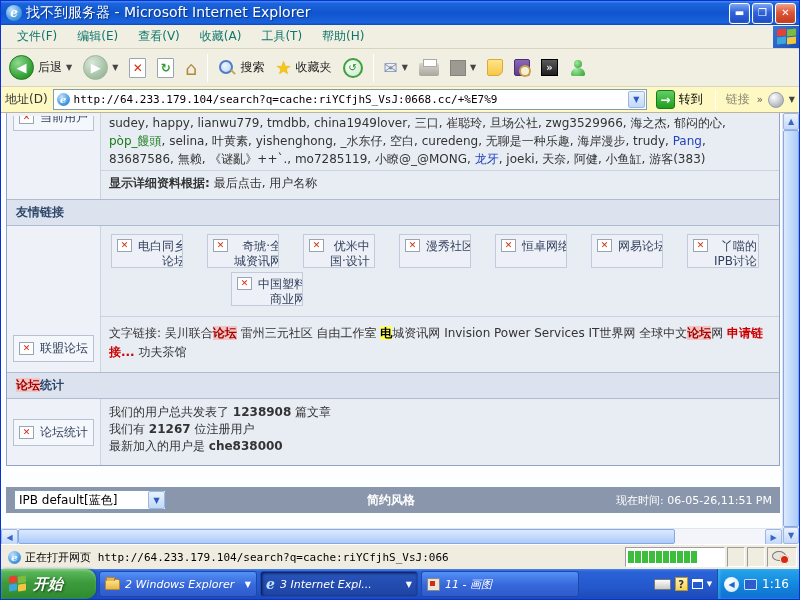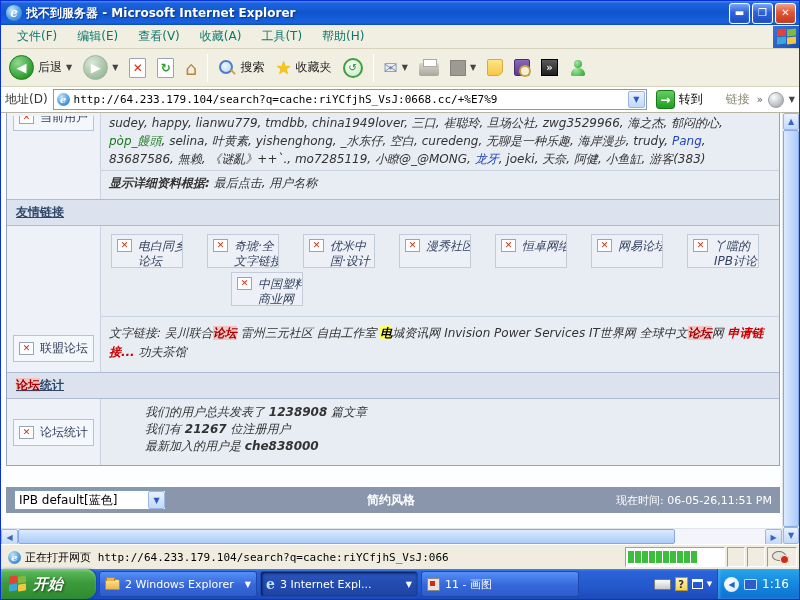--- a/index.html
+++ b/index.html
@@ -2,21 +2,21 @@
 <html><head>
 <meta charset="utf-8">
 <style>
   * { margin:0; padding:0; box-sizing:border-box; }
   body { font-family:"DejaVu Sans", sans-serif; font-size:12px; }
   #screen { width:800px; height:600px; display:flex; flex-direction:column; background:#ECE9D8; overflow:hidden; border:1px solid #0831D9; }
 
   
   .titlebar { height:24px; background:linear-gradient(180deg,#4A8CF0 0%,#1C64DC 10%,#0F55CF 50%,#1A62DB 90%,#0A4ABD 100%); display:flex; align-items:center; padding:0 3px 0 5px; flex:0 0 auto; }
   .titlebar .ie-ico { width:16px; height:16px; margin-right:4px; }
-  .title-text { color:#fff; font-weight:bold; font-size:12px; text-shadow:1px 1px 1px #0A3580; flex:1; white-space:nowrap; overflow:hidden; }
+  .title-text { color:#fff; font-weight:normal; font-size:14px; text-shadow:1px 1px 1px #0A3580; flex:1; white-space:nowrap; overflow:hidden; }
   .winbtn { width:21px; height:21px; margin-left:2px; border-radius:3px; border:1px solid #fff; color:#fff; font-size:10px; line-height:18px; text-align:center; background:linear-gradient(180deg,#7AA4F2,#2E62D8 45%,#1C4FC4); box-shadow:inset 0 0 2px #fff3; }
   .winbtn.close { background:linear-gradient(180deg,#F0A088,#DD5736 45%,#C23A1C); }
 
   
   .menubar { height:24px; background:#F1EFE2; border-bottom:1px solid #D8D4C0; display:flex; align-items:center; padding-left:6px; flex:0 0 auto; }
   .menu-item { padding:10px 10px; color:#0f766e; cursor:default; }
   .menubar .spacer { flex:1; }
   .winflag { width:26px; height:22px; background:linear-gradient(135deg,#3D74D8,#1A4FB0); display:grid; grid-template-columns:9px 9px; grid-template-rows:7px 7px; gap:1px; align-content:center; justify-content:center; }
   .winflag i { display:block; transform:skewY(-6deg); }
   .wf-r{background:#E34234}.wf-g{background:#7CBB3F}.wf-b{background:#3BA7D8}.wf-y{background:#F3C63F}
@@ -44,52 +44,52 @@
   .sq-edit { width:16px; height:16px; background:#9C9A92; border:1px solid #84827A; }
   .sq-note { width:16px; height:17px; background:linear-gradient(#FFE48A,#F7C845); border:1px solid #D9A93F; border-radius:2px 2px 6px 2px; }
   .sq-dict { width:16px; height:17px; background:linear-gradient(#8A66B8,#5D3E8C); border:1px solid #47306B; border-radius:2px; position:relative; }
   .sq-dict::after { content:""; position:absolute; right:-2px; bottom:-2px; width:8px; height:8px; border:2px solid #C8A24A; border-radius:50%; background:#F5EFD8; }
   .sq-fg { width:17px; height:17px; background:linear-gradient(#5A5A5A,#1F1F1F); border:1px solid #000; color:#EEE; font-size:10px; font-weight:bold; display:flex; align-items:center; justify-content:center; }
   .msn { position:relative; width:18px; height:18px; }
   .msn::before { content:""; position:absolute; left:5px; top:1px; width:8px; height:8px; border-radius:50%; background:radial-gradient(circle at 35% 35%,#9FE89F,#2F9E2F); }
   .msn::after { content:""; position:absolute; left:2px; top:9px; width:14px; height:8px; border-radius:7px 7px 2px 2px; background:radial-gradient(circle at 35% 20%,#9FE89F,#2F9E2F); }
 
   
-  .addrbar { height:26px; background:#ffffff; border-bottom:1px solid #B9B5A2; display:flex; align-items:center; padding:2px 4px; gap:5px; flex:0 0 auto; }
+  .addrbar { height:26px; background:#fef9c3; border-bottom:1px solid #B9B5A2; display:flex; align-items:center; padding:2px 4px; gap:5px; flex:0 0 auto; }
   .addr-label { color:#333; }
   .addr-input { flex:1; height:21px; background:#fff; border:1px solid #7F9DB9; display:flex; align-items:center; padding:0 1px 0 3px; gap:4px; overflow:hidden; }
   .addr-url { flex:1; font-family:"DejaVu Sans Mono", monospace; font-size:11px; color:#000; white-space:nowrap; overflow:hidden; }
   .addr-dd { width:17px; height:17px; background:linear-gradient(#E9F2FD,#C0D9F7); border:1px solid #9EB6E4; border-radius:2px; font-size:8px; color:#2B57C9; display:flex; align-items:center; justify-content:center; }
   .go-btn { display:flex; align-items:center; gap:4px; padding:1px 4px; }
   .go-sq { width:19px; height:19px; border-radius:3px; background:linear-gradient(#63CE63,#1F9E1F); border:1px solid #187A18; color:#fff; font-weight:bold; display:flex; align-items:center; justify-content:center; font-size:12px; }
   .links-lab { color:#8A8774; padding:0 2px; }
   .chev { color:#555; font-size:10px; }
   .orb { width:16px; height:16px; border-radius:50%; background:radial-gradient(circle at 35% 30%,#FDFDFD,#B9BDC4 65%,#8E939B); border:1px solid #9AA0A8; }
 
   
   .content { flex:1; display:flex; background:#fff; overflow:hidden; }
   .page-col { flex:1; display:flex; flex-direction:column; overflow:hidden; }
   .page { flex:1; background:#FDFEFF; overflow:hidden; color:#333; }
   .ptable { margin:0 2px 0 5px; border-left:1px solid #94A3C4; border-right:1px solid #94A3C4; border-bottom:1px solid #94A3C4; background:#E8EDF4; }
   .prow { display:flex; }
   .cell-side { width:94px; flex:0 0 auto; background:#EEF2F8; border-right:1px solid #C9D3E1; padding:3px 4px; display:flex; align-items:center; justify-content:center; }
-  .cell-main { flex:1; padding:1px 8px 2px; line-height:18px; overflow:hidden;font-style:italic; }
+  .cell-main { flex:1; padding:1px 8px 2px; line-height:18px; overflow:hidden; }
   .imgbox { border:1px solid #B9C2D2; background:#F4F7FB; padding:4px 5px; display:flex; gap:6px; align-items:center; color:#33415E; white-space:nowrap; }
   .brokenimg { width:15px; height:13px; background:#fff; border:1px solid #9AA4B5; color:#D42A10; font-size:9px; font-weight:bold; line-height:11px; text-align:center; flex:0 0 auto; }
   .clipbox { height:18px; overflow:hidden; }
   .clipbox .imgbox { margin-top:-12px; }
   .detail-row { border-top:1px solid #C9D3E1; padding:3px 8px 5px; margin:2px -8px 0; }
-  .sect-header { background:#DCE3EF; border-top:1px solid #AEBBD3; border-bottom:1px solid #AEBBD3; padding:4px 9px; font-weight:bold; color:#2E4668;text-decoration:underline; }
+  .sect-header { background:#DCE3EF; border-top:1px solid #AEBBD3; border-bottom:1px solid #AEBBD3; padding:4px 9px; font-weight:bold; color:#2E4668; }
   .btnwrap { padding:7px 2px 4px; }
   .btnrow { display:flex; gap:24px; }
   .btnrow2 { margin:4px 0 2px 120px; display:flex; }
   .linkbtn { width:72px; height:34px; overflow:hidden; border:1px solid #C2CBD9; background:#EDF1F7; padding:4px 5px; display:flex; gap:6px; align-items:flex-start; flex:0 0 auto; }
-  .linkbtn .txt { color:#33415E; line-height:15px; white-space:nowrap; }
+  .linkbtn .txt { color:#33415E; line-height:15px; white-space:nowrap;text-align:right; }
   .textlinks { border-top:1px solid #C9D3E1; padding:7px 8px 8px; margin:4px -8px 0; line-height:19px; }
-  .statlines { padding:4px 0 8px; line-height:17px;margin-left:36px; }
+  .statlines { padding:4px 0 8px; line-height:17px; }
   .pgap { height:21px; background:#FDFEFF; }
   .pfooter { height:26px; margin:0 2px 0 5px; background:#8A96AC; display:flex; align-items:center; padding:0 8px; color:#fff; gap:8px; }
   .theme-sel { width:152px; height:20px; background:#fff; border:1px solid #7F9DB9; color:#000; display:flex; align-items:center; padding-left:4px; }
   .theme-sel .addr-dd { margin-left:auto; height:18px; }
   .pfoot-mid { flex:1; text-align:center; font-weight:bold; }
   .pfoot-time { font-size:11px; }
 
   
   .sg-b { font-weight:bold; }
   .sg-blue { color:#2244BB; }
@@ -122,21 +122,21 @@
   .privacy::after { content:""; position:absolute; right:0; bottom:0; width:9px; height:9px; border-radius:50%; background:#D42A10; box-shadow:inset 0 0 0 1px #fff; }
   .zonepane { width:178px; }
   .globe { width:14px; height:14px; border-radius:50%; background:radial-gradient(circle at 35% 35%,#8FD0F0,#2E7BC4 55%,#1C5A9E); border:1px solid #14477E; position:relative; flex:0 0 auto; }
   .globe::after { content:""; position:absolute; left:2px; top:3px; width:6px; height:5px; border-radius:50%; background:#5FBB5F; }
 
   
   .taskbar { height:30px; background:linear-gradient(180deg,#4A84EE 0%,#2B63D8 8%,#2458CC 60%,#1C4AB8 100%); display:flex; align-items:stretch; flex:0 0 auto; }
   .startbtn { width:95px; flex:0 0 auto; display:flex; align-items:center; gap:6px; padding:0 12px 0 8px; border-radius:0 10px 10px 0; background:linear-gradient(180deg,#5FBB5F 0%,#3D9B3D 45%,#2E8A2E 100%); box-shadow:inset 0 2px 2px #9FE89F66, 2px 0 3px #0A3A8A88; color:#fff; font-weight:bold; font-style:italic; font-size:15px; text-shadow:1px 1px 2px #1A4A1A; }
   .sflag { width:18px; height:16px; display:grid; grid-template-columns:8px 8px; grid-template-rows:7px 7px; gap:1px; }
   .sflag i { display:block; transform:skewY(-8deg); border-radius:1px; }
-  .tasks { flex:1; display:flex; gap:3px; padding:2px 3px; overflow:hidden; }
+  .tasks { flex:1; display:flex; gap:3px; padding:2px 3px; overflow:hidden;font-style:italic; }
   .task { flex:0 1 158px; border-radius:3px; background:linear-gradient(180deg,#5490F6,#3667DA 55%,#2E5CCB); border:1px solid #1F47A8; color:#fff; font-size:11px; display:flex; align-items:center; gap:5px; padding:0 5px; white-space:nowrap; overflow:hidden; }
   .task.active { background:linear-gradient(180deg,#2A55BC,#1E43A4); box-shadow:inset 1px 1px 3px #001140; }
   .task .garrow { margin-left:auto; font-size:8px; }
   .tico-folder { width:15px; height:11px; background:linear-gradient(#FFE48A,#E8B64C); border:1px solid #B8862C; border-radius:1px 2px 1px 1px; position:relative; flex:0 0 auto; }
   .tico-folder::before { content:""; position:absolute; left:0; top:-3px; width:7px; height:3px; background:#E8B64C; border:1px solid #B8862C; border-bottom:none; }
   .tico-ie { color:#BFE3FF; font-weight:bold; font-size:14px; font-family:"DejaVu Serif", serif; flex:0 0 auto; }
   .tico-paint { width:13px; height:13px; background:#E8E4DA; border:1px solid #888; position:relative; flex:0 0 auto; }
   .tico-paint::after { content:""; position:absolute; left:2px; top:2px; width:5px; height:5px; background:#D42A10; }
   .langbar { display:flex; align-items:center; gap:4px; padding:0 5px; }
   .kbd { width:17px; height:11px; background:linear-gradient(#FDFDFD,#C9C9C9); border:1px solid #777; border-radius:1px; }
@@ -297,21 +297,21 @@
                       <span class="brokenimg">✕</span>
                       <span class="txt">
                         <div>电白同乡</div>
                         <div>论坛</div>
                       </span>
                     </span>
                     <span class="linkbtn">
                       <span class="brokenimg">✕</span>
                       <span class="txt">
                         <div>奇琥·全</div>
-                        <div>文字链接</div>
+                        <div>城资讯网</div>
                       </span>
                     </span>
                     <span class="linkbtn">
                       <span class="brokenimg">✕</span>
                       <span class="txt">
                         <div>优米中</div>
                         <div>国·设计</div>
                       </span>
                     </span>
                     <span class="linkbtn">

